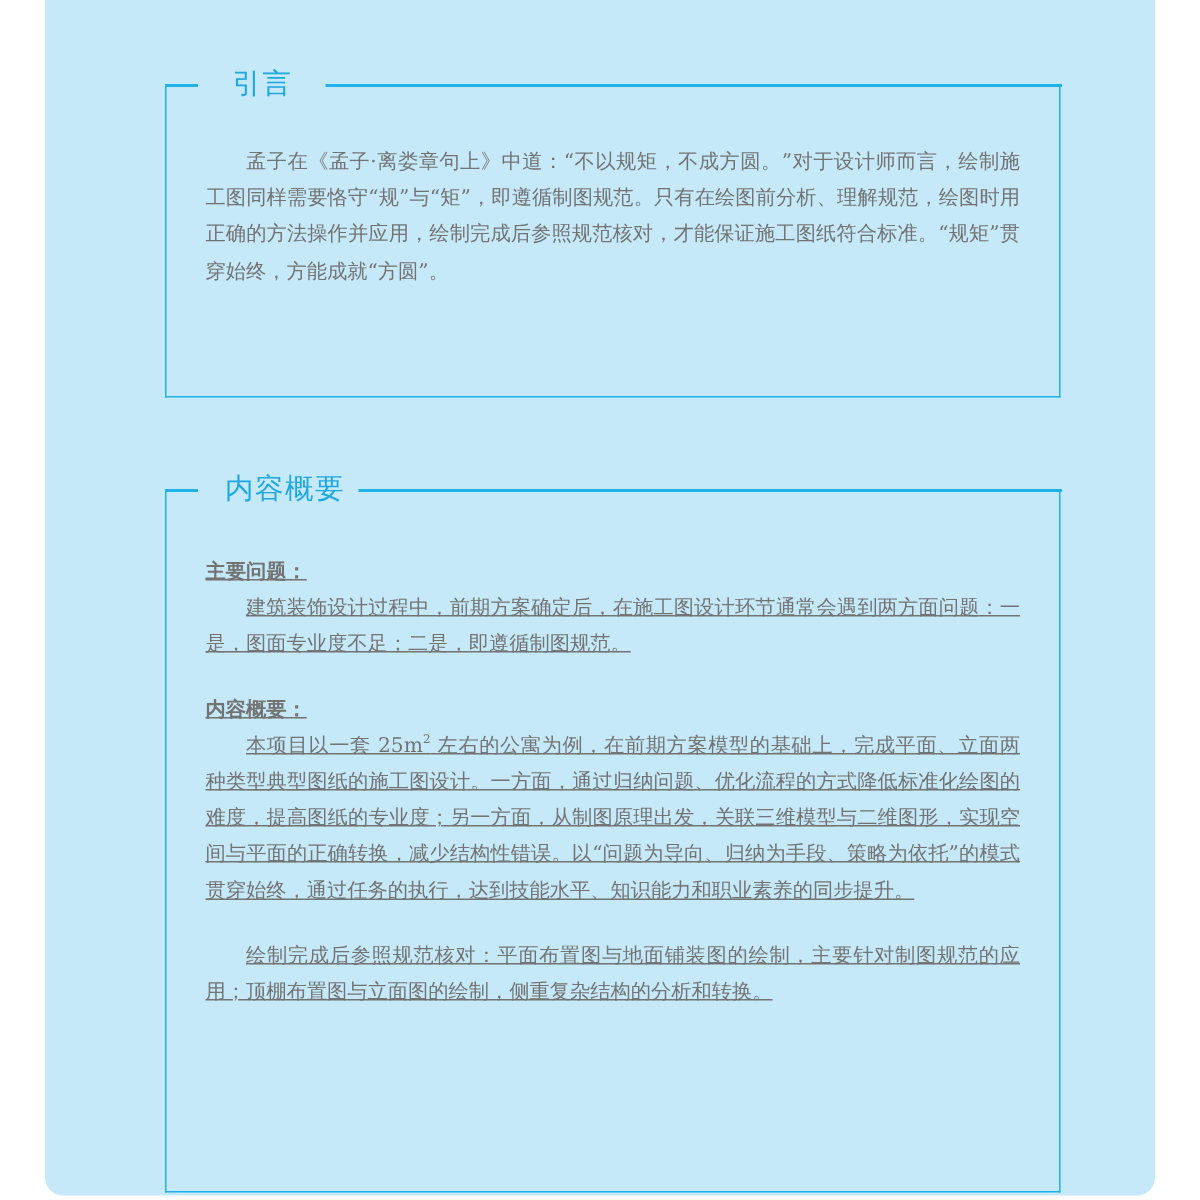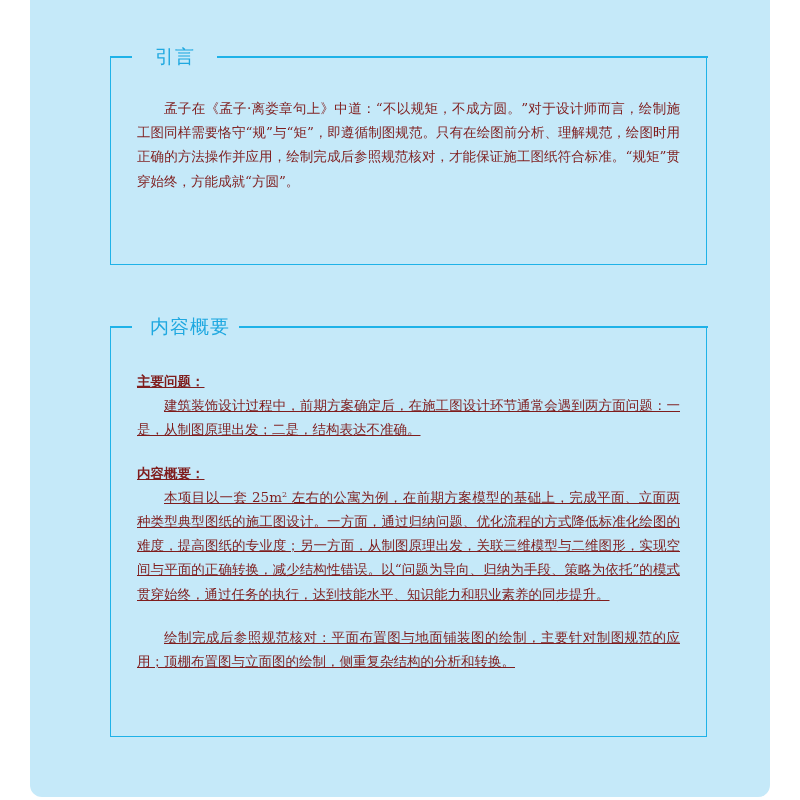--- a/index.html
+++ b/index.html
@@ -6,26 +6,26 @@
   body { width: 800px; height: 800px; background: #ffffff; position: relative; overflow: hidden;
          font-family: "DejaVu Serif", "Liberation Serif", serif; }
   .panel { position: absolute; left: 30px; top: 0; width: 740px; height: 797px; background: #c5e9f9;
            border-radius: 0 0 12px 12px; }
   .box { position: absolute; left: 110px; width: 597px; border: 1.5px solid #1fb2e8; border-top: none; box-sizing: border-box; }
   .box-top-left { position: absolute; top: 0; left: -1.5px; width: 22px; height: 1.5px; background: #1fb2e8; }
   .box-top-right { position: absolute; top: 0; right: -1.5px; height: 1.5px; background: #1fb2e8; }
   .box-title { position: absolute; top: -13px; font-family: "DejaVu Sans", "Liberation Sans", sans-serif;
                font-size: 19px; color: #1fa8e0; letter-spacing: 1px; line-height: 26px; }
   .box1 { top: 56px; height: 209px; padding-left: 44px; }
-  .box2 { top: 326px; height: 411px; }
+  .box2 { top: 326px; height: 469px; }
   .box1 .box-title { left: 44px; }
   .box1 .box-top-right { left: 106px; }
   .box2 .box-title { left: 39px; }
   .box2 .box-top-right { left: 128px; }
-  .content { position: absolute; left: 26px; right: 26px; font-size: 13.5px; color: #7f1d1d; line-height: 24.2px; text-align: justify; }
+  .content { position: absolute; left: 26px; right: 26px; font-size: 13.5px; color: #737373; line-height: 24.2px; text-align: justify; }
   .box1 .content { top: 40px; }
   .box2 .content { top: 43px; text-decoration: underline; }
   p { margin: 0; text-indent: 2em; }
   .heading { font-weight: bold; margin: 0; font-size: 13.5px; }
   .gap { height: 19px; }
   sup { font-size: 8px; line-height: 0; }
 </style>
 </head>
 <body>
 
@@ -40,20 +40,20 @@
     <p>孟子在《孟子·离娄章句上》中道：“不以规矩，不成方圆。”对于设计师而言，绘制施工图同样需要恪守“规”与“矩”，即遵循制图规范。只有在绘图前分析、理解规范，绘图时用正确的方法操作并应用，绘制完成后参照规范核对，才能保证施工图纸符合标准。“规矩”贯穿始终，方能成就“方圆”。</p>
   </div>
 </div>
 
 <div class="box box2">
   <div class="box-top-left"></div>
   <div class="box-title">内容概要</div>
   <div class="box-top-right" style="right:-1.5px"></div>
   <div class="content">
     <div class="heading">主要问题：</div>
-    <p>建筑装饰设计过程中，前期方案确定后，在施工图设计环节通常会遇到两方面问题：一是，从制图原理出发；二是，结构表达不准确。</p>
+    <p>建筑装饰设计过程中，前期方案确定后，在施工图设计环节通常会遇到两方面问题：一是，图面专业度不足；二是，即遵循制图规范。</p>
     <div class="gap"></div>
     <div class="heading">内容概要：</div>
     <p><span>本项目以一套 25m</span><sup>2</sup><span> 左右的公寓为例，在前期方案模型的基础上，完成平面、立面两种类型典型图纸的施工图设计。一方面，通过归纳问题、优化流程的方式降低标准化绘图的难度，提高图纸的专业度；另一方面，从制图原理出发，关联三维模型与二维图形，实现空间与平面的正确转换，减少结构性错误。以“问题为导向、归纳为手段、策略为依托”的模式贯穿始终，通过任务的执行，达到技能水平、知识能力和职业素养的同步提升。</span></p>
     <div class="gap"></div>
     <p>绘制完成后参照规范核对：平面布置图与地面铺装图的绘制，主要针对制图规范的应用；顶棚布置图与立面图的绘制，侧重复杂结构的分析和转换。</p>
   </div>
 </div>
 
 </body></html>

